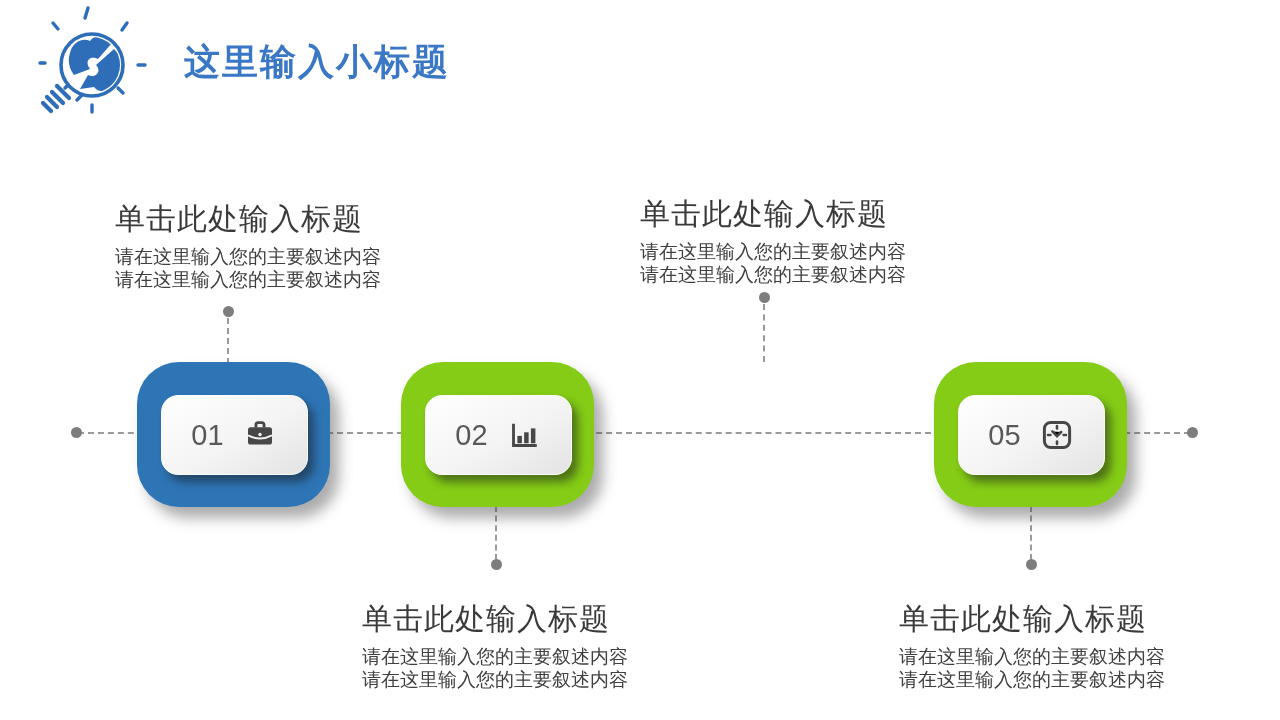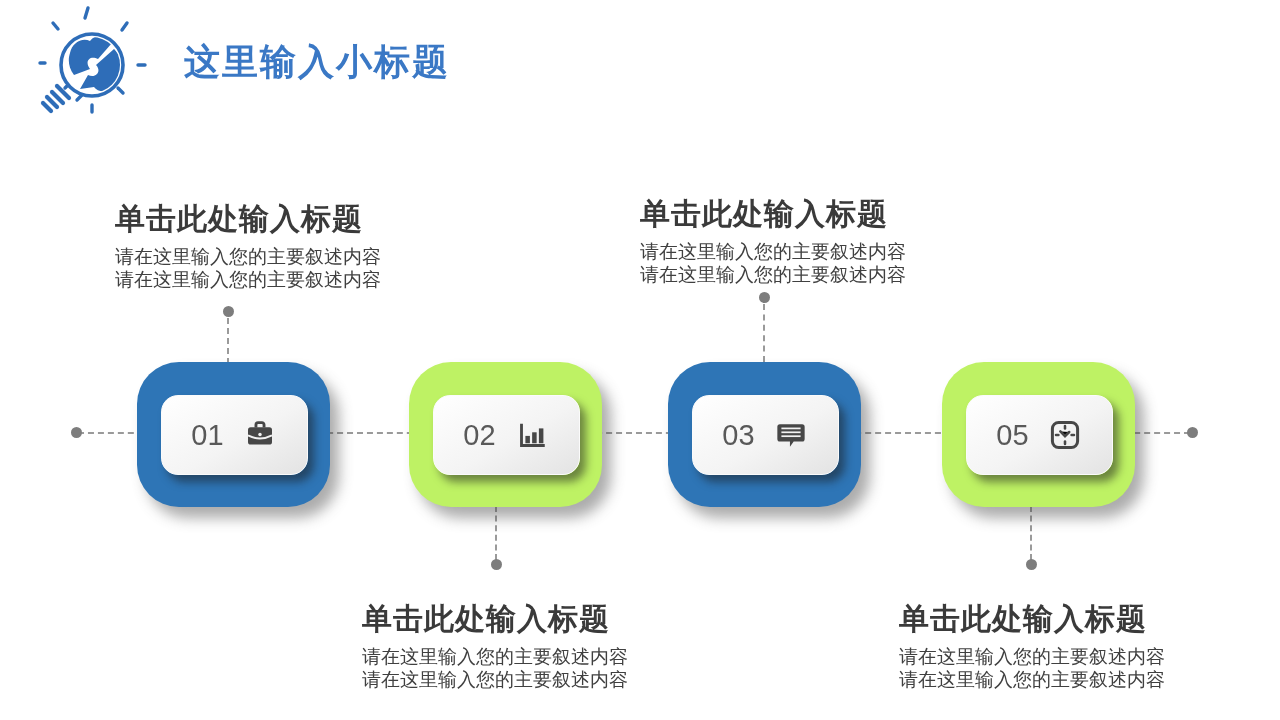--- a/index.html
+++ b/index.html
@@ -30,40 +30,40 @@
   .dot-v2 { left:491px;  top:559px; }
   .dot-v3 { left:759px;  top:292px; }
   .dot-v4 { left:1026px; top:559px; }
 
   
   .card {
     position:absolute; top:362px; width:193px; height:145px; border-radius:42px;
     box-shadow:9px 11px 14px rgba(70,70,70,0.45);
   }
   .card--light { background:#2e75b6; }
-  .card--dark  { background:#bef264;margin-left:8px; }
+  .card--dark  { background:#84cc16; }
   .card-1 { left:137px;text-decoration:underline; } .card-2 { left:401px; } .card-3 { left:668px; } .card-4 { left:934px; }
   .card-inner {
     position:absolute; left:24px; top:33px; width:145px; height:78px; border-radius:17px;
     background:linear-gradient(150deg,#ffffff 0%,#f4f4f4 55%,#e3e3e3 100%);
     border:1px solid #fbfbfb;
     box-shadow:6px 7px 9px rgba(25,25,25,0.5);
     display:flex; align-items:center; justify-content:center; gap:18px;
   }
   .card-number { font-size:29px; color:#595959; }
   .card-icon { width:36px; height:36px; display:inline-flex; }
   .card-icon svg { width:100%; height:100%; }
 
   
   .tb { position:absolute; text-align:left; }
   .tb-1 { left:115px; top:199px; }
   .tb-2 { left:640px; top:194px; }
   .tb-3 { left:362px; top:599px; }
   .tb-4 { left:899px; top:599px; }
-  .tb h2 { margin:0 0 5px 0; font-size:30px; font-weight:bold; color:#3a3a3a; letter-spacing:1px; }
+  .tb h2 { margin:0 0 5px 0; font-size:30px; font-weight:normal; color:#3a3a3a; letter-spacing:1px; }
   .tb p  { margin:0; font-size:19px; line-height:23px; color:#404040; }
 </style>
 </head>
 <body>
 
 <div class="slide">
 
   <svg class="logo" viewBox="0 0 116 112" aria-hidden="true">
     <g stroke="#2e6db8" stroke-width="3.4" stroke-linecap="round" fill="none">
       <path d="M54 3 L51 13"></path>
@@ -127,35 +127,20 @@
         <svg viewBox="0 0 24 24">
           <path d="M5 4.5 V19 H20.5" fill="none" stroke="#474747" stroke-width="1.9"></path>
           <rect x="7.6" y="12.6" width="3" height="4.9" fill="#474747"></rect>
           <rect x="12.1" y="10.2" width="3" height="7.3" fill="#474747"></rect>
           <rect x="16.6" y="7.6" width="3" height="9.9" fill="#474747"></rect>
         </svg>
       </span>
     </div>
   </div>
 
-  <div class="card card--light card-3">
-    <div class="card-inner">
-      <span class="card-number">03</span>
-      <span class="card-icon">
-        <svg viewBox="0 0 24 24">
-          <path d="M4.6 4.8 h14.8 a1.7 1.7 0 0 1 1.7 1.7 v8.2 a1.7 1.7 0 0 1 -1.7 1.7 h-5.6 l-2.5 3.4 v-3.4 H4.6 a1.7 1.7 0 0 1 -1.7-1.7 V6.5 a1.7 1.7 0 0 1 1.7-1.7 Z" fill="#474747"></path>
-          <g stroke="#f2f2f2" stroke-width="1.15">
-            <path d="M5.6 7.6 H18.4"></path>
-              <path d="M5.6 10.2 H18.4"></path>
-              <path d="M5.6 12.8 H18.4"></path>
-          </g>
-        </svg>
-      </span>
-    </div>
-  </div>
 
   <div class="card card--dark card-4">
     <div class="card-inner">
       <span class="card-number">05</span>
       <span class="card-icon">
         <svg viewBox="0 0 24 24">
           <rect x="3.6" y="3.6" width="16.8" height="16.8" rx="4.2" fill="none" stroke="#474747" stroke-width="2"></rect>
           <g stroke="#474747" stroke-width="1.7" stroke-linecap="round">
             <path d="M12 6 V7.6"></path>
               <path d="M12 16.4 V18"></path>

